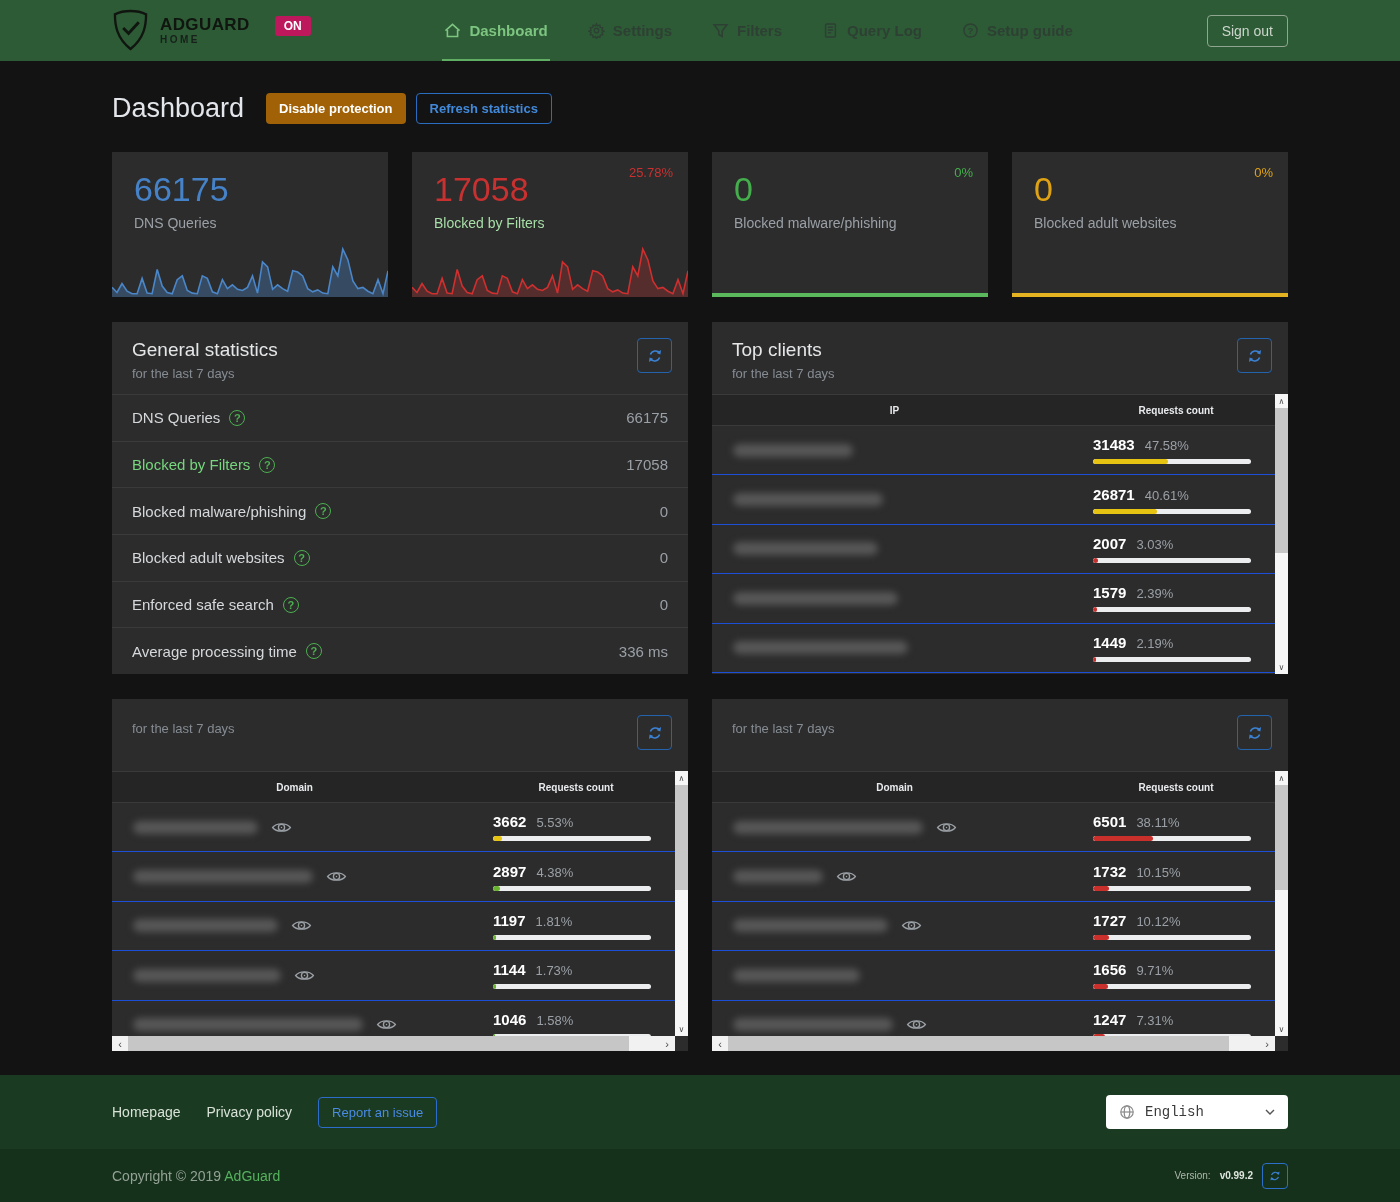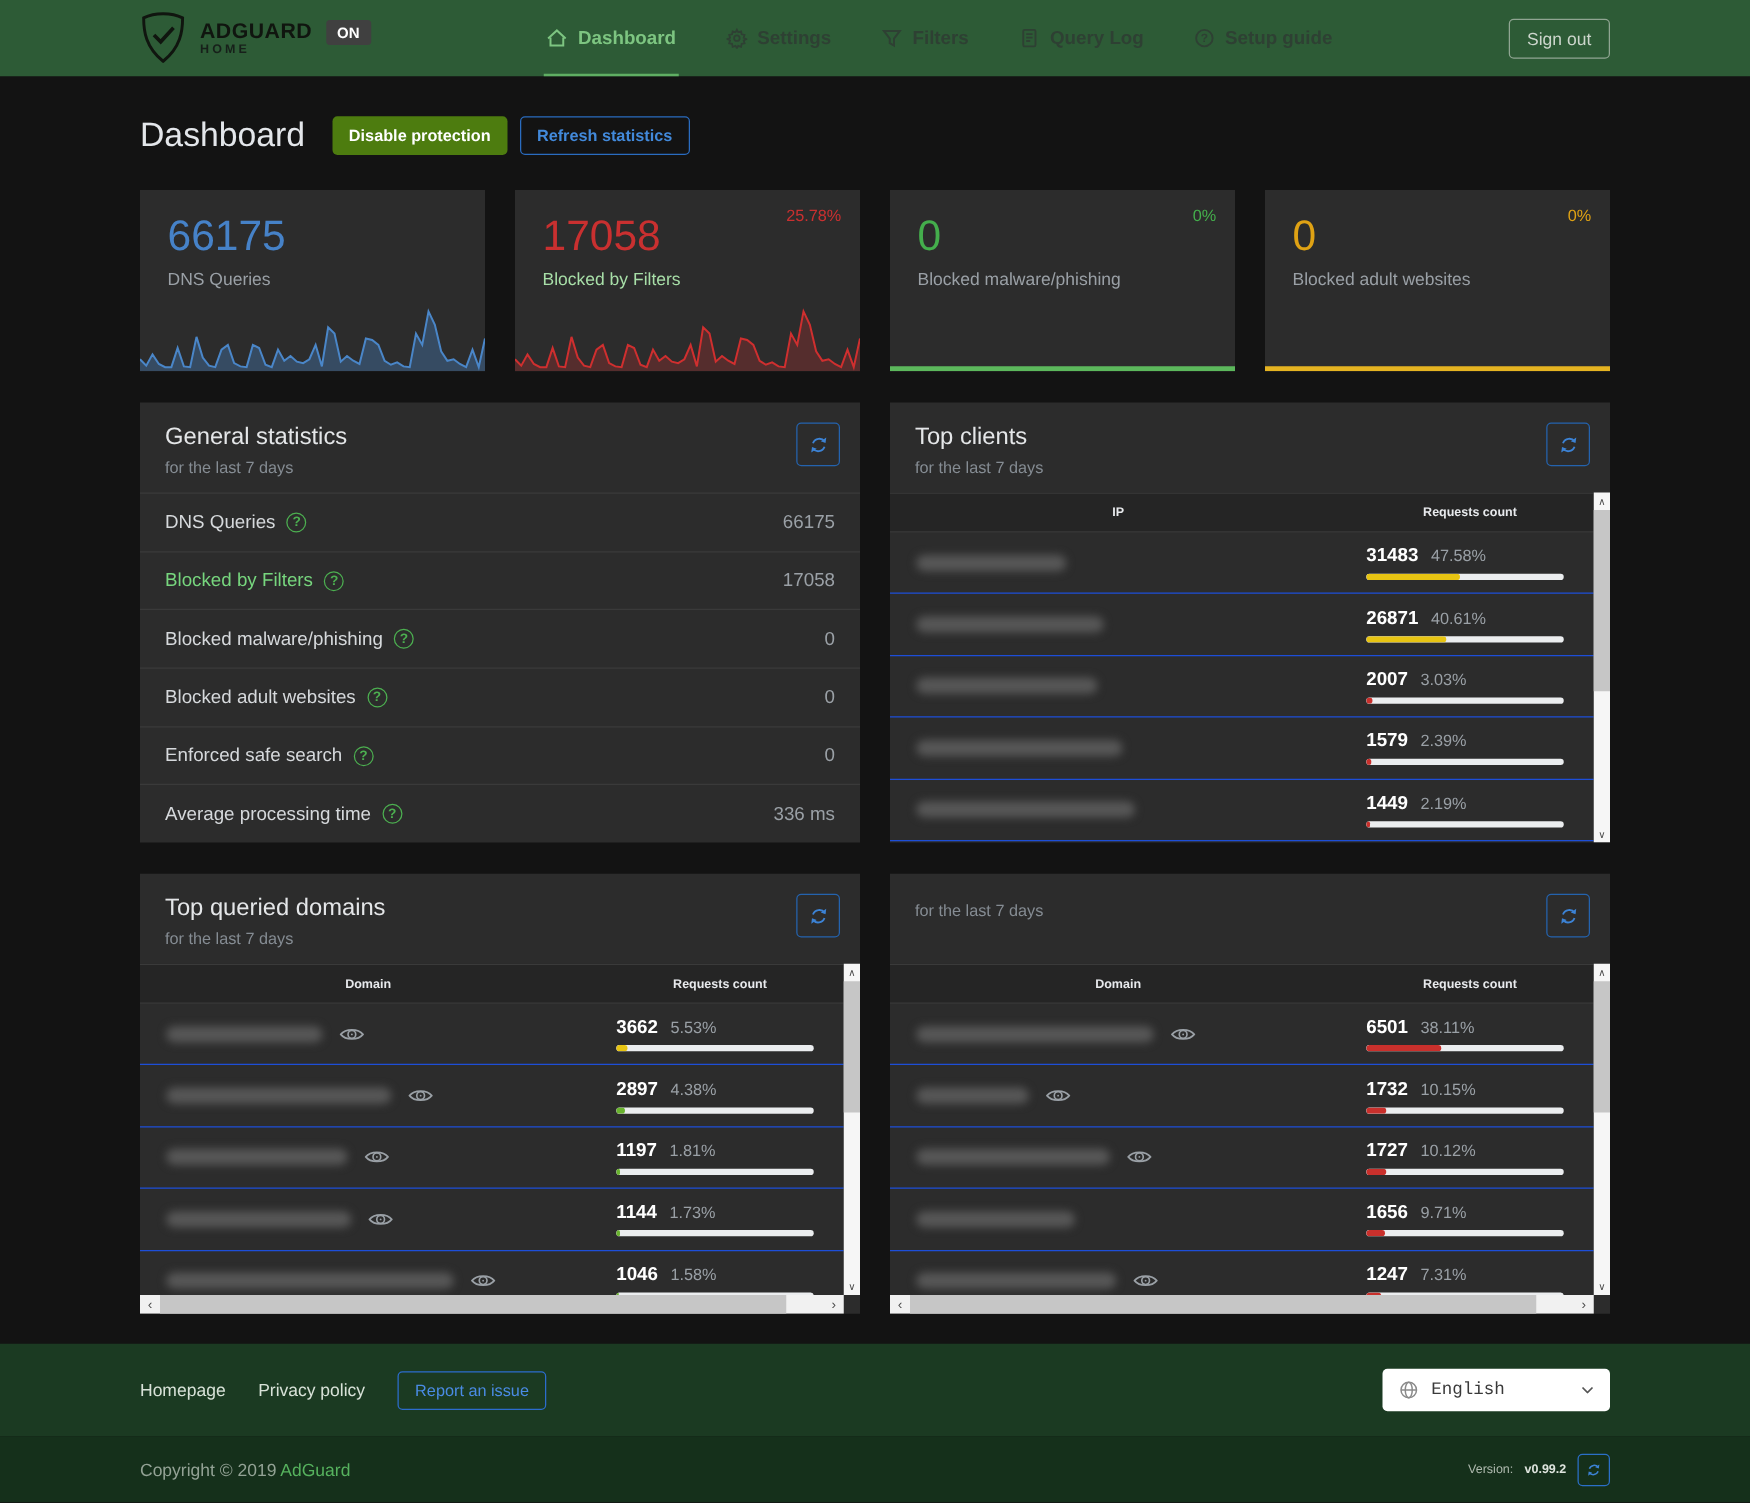--- a/index.html
+++ b/index.html
@@ -9,32 +9,32 @@
     font-family:"Liberation Sans", sans-serif;
     color:#dadce0;
     overflow:hidden;
   }
   
   .header { height:61px; background:#2d5b36; display:flex; align-items:center; padding:0 112px; position:relative; }
   .logo { display:flex; align-items:center; gap:11px; }
   .shield { width:37px; height:43px; }
   .brand-name { font-size:17px; font-weight:800; color:#10150f; letter-spacing:.4px; line-height:1.05; }
   .brand-sub { font-size:10px; font-weight:600; color:#17201a; letter-spacing:2.5px; }
-  .on-badge { background:#404040; color:#fff; font-size:12px; font-weight:700; padding:3px 9px; border-radius:3px; margin-bottom:10px; }
+  .on-badge { background:#be185d; color:#fff; font-size:12px; font-weight:700; padding:3px 9px; border-radius:3px; margin-left:14px; margin-bottom:10px; }
   .nav { flex:1; display:flex; justify-content:center; gap:40px; height:61px; }
   .nav-item { display:flex; align-items:center; gap:8px; font-size:15px; font-weight:700; color:#2e4033; cursor:pointer; position:relative; }
   .nav-item svg { width:17px; height:17px; }
   .nav-item.active { color:#7dc581; }
   .nav-item.active::after { content:""; position:absolute; left:-2px; right:-2px; bottom:0; height:2px; background:#5fae63; }
   .signout-btn { border:1px solid #90a592; background:transparent; color:#ccd6cc; font-size:14px; padding:7px 14px; border-radius:4px; cursor:pointer; font-family:inherit; }
   
   .content { padding:0 112px; }
   .page-head { display:flex; align-items:center; margin-top:32px; }
   .page-title { font-size:27px; font-weight:400; color:#e3e6ea; margin-right:22px; }
-  .btn-gray { background:#4d7c0f; border:none; color:#fff; font-size:13px; font-weight:600; padding:8px 13px; border-radius:4px; margin-right:10px; cursor:pointer; font-family:inherit; }
+  .btn-gray { background:#a16207; border:none; color:#fff; font-size:13px; font-weight:600; padding:8px 13px; border-radius:4px; margin-right:10px; cursor:pointer; font-family:inherit; }
   .btn-blue { background:transparent; border:1px solid #2a6cc0; color:#4289da; font-size:13px; font-weight:600; padding:7px 13px; border-radius:4px; cursor:pointer; font-family:inherit; }
   
   .cards { display:grid; grid-template-columns:repeat(4,1fr); gap:24px; margin-top:28px; }
   .card { background:#2c2c2c; height:145px; position:relative; overflow:hidden; }
   .card-percent { position:absolute; top:13px; right:15px; font-size:13px; }
   .card-value { font-size:34px; font-weight:400; padding:20px 0 0 22px; line-height:1; }
   .card-label { font-size:14px; color:#9aa0a6; padding:9px 0 0 22px; }
   .card-spark { position:absolute; left:0; bottom:0; width:100%; height:57px; display:block; }
   .card-border { position:absolute; left:0; bottom:0; width:100%; height:4px; }
   
@@ -354,21 +354,20 @@
             <div class="v-arrow">∨</div>
           </div>
         </div>
       </section>
   </div>
 
   <div class="grid2">
 
     <section class="panel with-h" id="queried-panel">
       <div class="panel-head">
-        <div class="panel-title">Top queried domains</div>
         <div class="panel-sub">for the last 7 days</div>
         <button class="refresh-btn">
           <svg viewBox="0 0 16 16" fill="none" stroke="currentColor" stroke-width="1.5">
             <path d="M12.8 5.2 A5.4 5.4 0 0 0 3.4 6.6"></path>
             <path d="M3.2 10.8 A5.4 5.4 0 0 0 12.6 9.4"></path>
             <path d="M14 2 L13.4 6.4 L9.6 5 Z" fill="currentColor" stroke="none"></path>
             <path d="M2 14 L2.6 9.6 L6.4 11 Z" fill="currentColor" stroke="none"></path>
           </svg>
         </button>
       </div>

